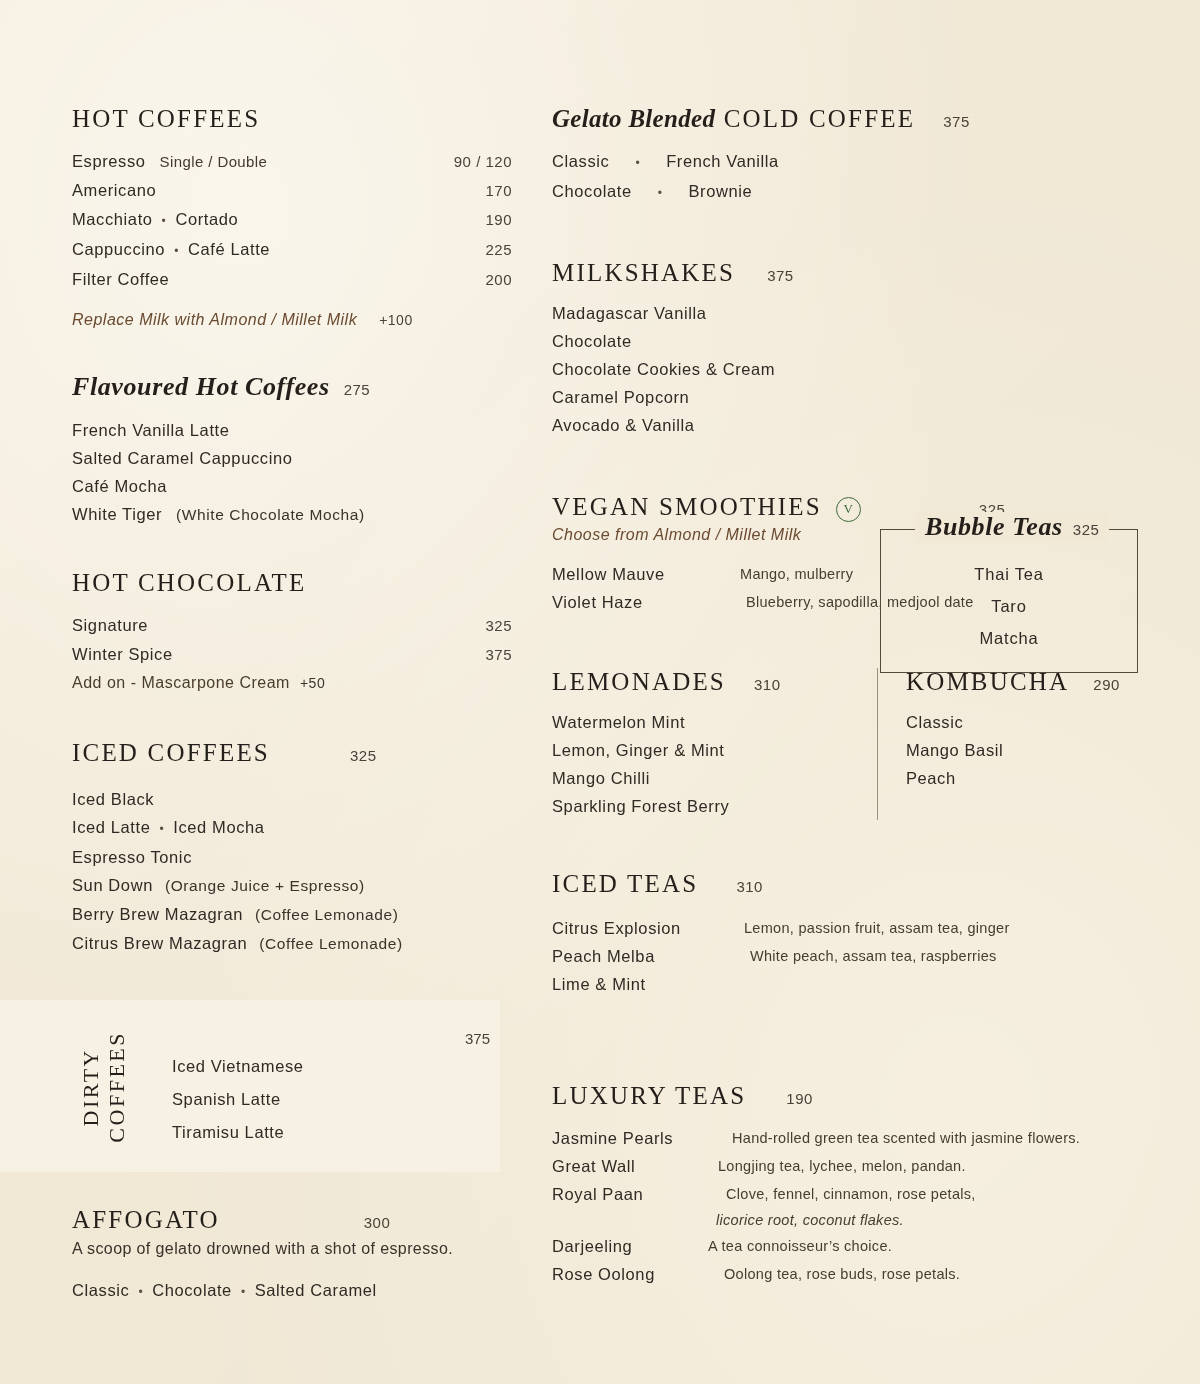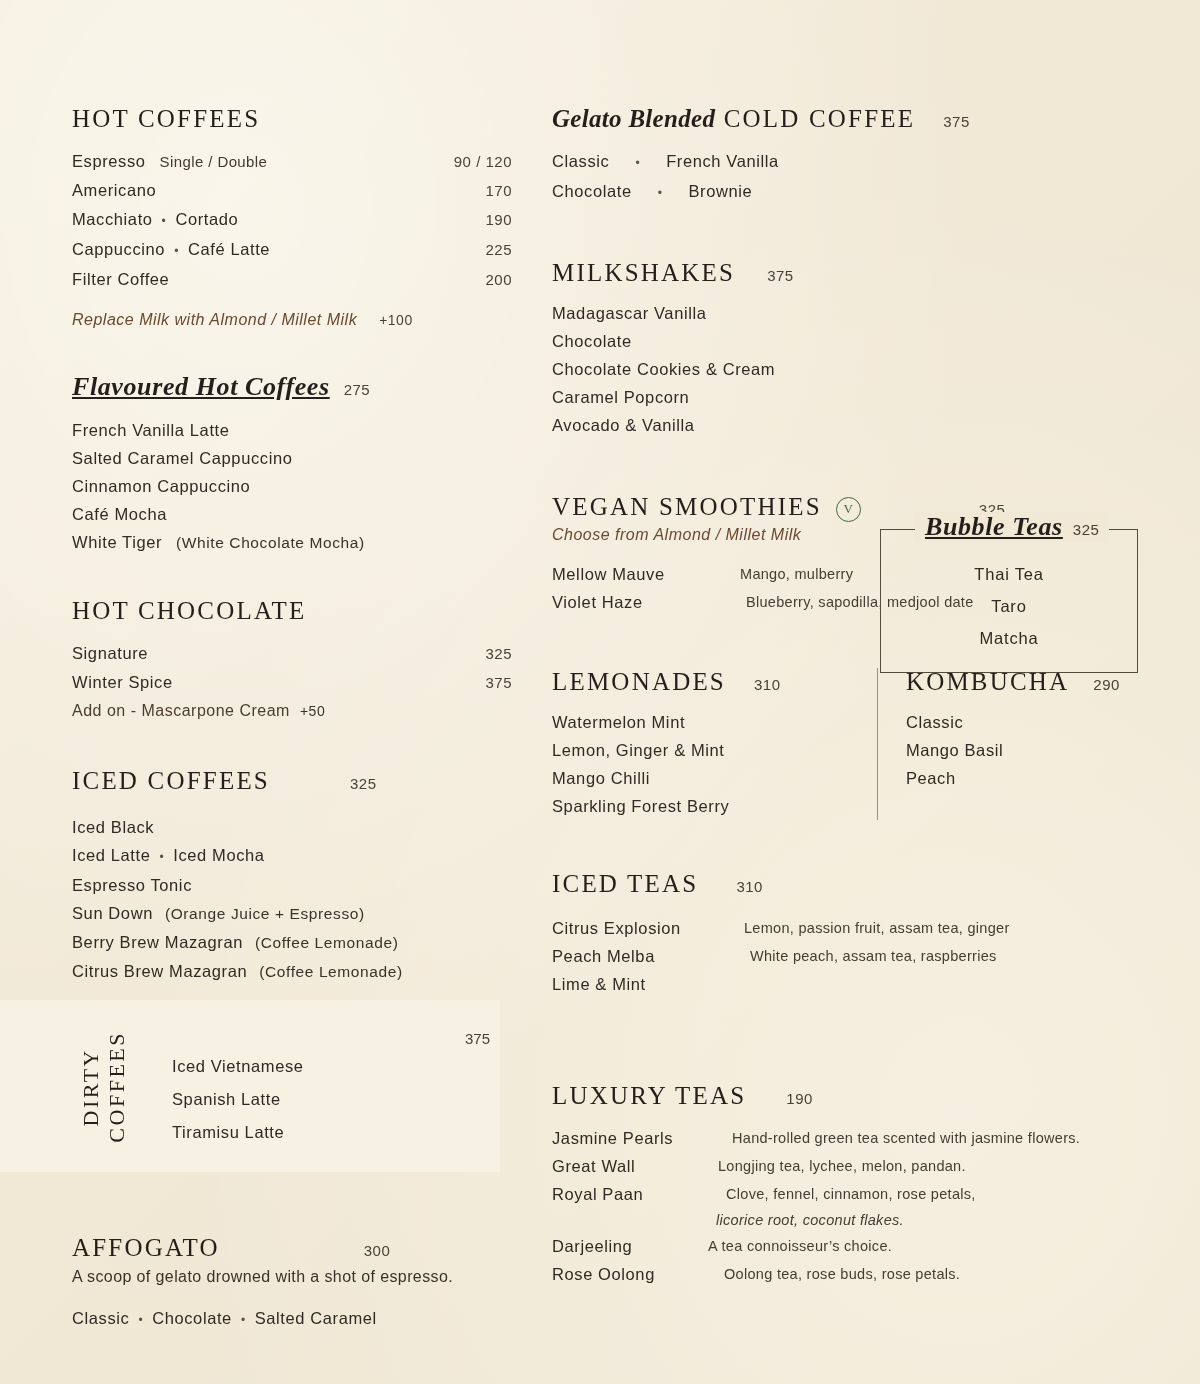--- a/index.html
+++ b/index.html
@@ -49,21 +49,20 @@
   }
   h2.italic {
     font-family: "Liberation Serif", serif;
     font-style: italic;
     font-weight: 700;
     letter-spacing: 0.6px;
     font-size: 26px;
     margin: 0;
     color: #241f1a;
     white-space: nowrap;
-    text-decoration: underline;
   }
   h2.mixed .it {
     font-style: italic;
     font-weight: 700;
     letter-spacing: 0.3px;
   }
   h2.mixed .rg {
     font-style: normal;
     font-weight: 400;
     letter-spacing: 2.2px;
@@ -302,21 +301,20 @@
     </div>
 
     <div class="sec" style="margin-top:38px;">
       <div class="head-row">
         <h2 class="italic">Flavoured Hot Coffees</h2>
         <span class="price-head">275</span>
       </div>
       <div class="items">
         <div class="row plain">French Vanilla Latte</div>
         <div class="row plain">Salted Caramel Cappuccino</div>
-        <div class="row plain">Cinnamon Cappuccino</div>
         <div class="row plain">Café Mocha</div>
         <div class="row">
           <span class="name">White Tiger</span>
           <span class="paren" style="margin-left:14px;">(White Chocolate Mocha)</span>
         </div>
       </div>
     </div>
 
     <div class="sec" style="margin-top:40px;">
       <div class="head-row">

